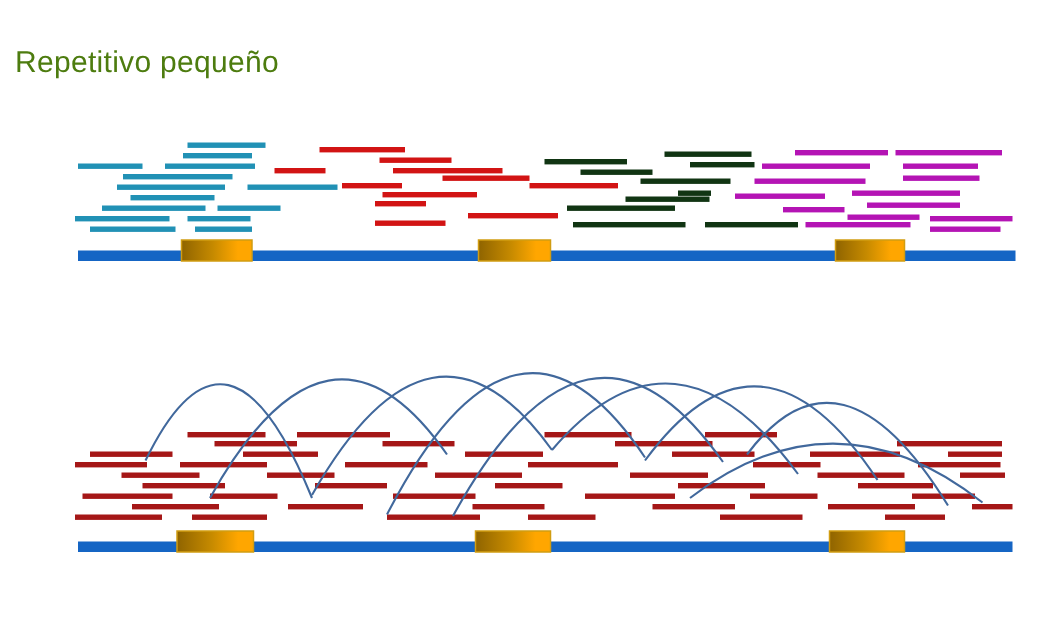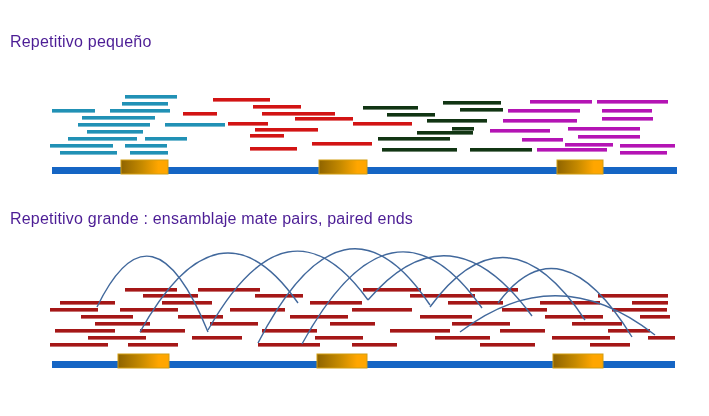--- a/index.html
+++ b/index.html
@@ -1,29 +1,28 @@
 <!DOCTYPE html>
 <html><head>
 <meta charset="utf-8">
 <style>
   html,body{margin:0;padding:0;background:#ffffff;}
   #stage{position:relative;width:709px;height:416px;background:#ffffff;overflow:hidden;
          font-family:"Liberation Sans", sans-serif;}
-  .sec-title{position:absolute;left:10px;font-size:16px;line-height:22px;color:#4c1d95;
+  .sec-title{position:absolute;left:10px;font-size:20px;line-height:22px;color:#4d7c0f;
              white-space:nowrap;letter-spacing:0.2px;}
   #title-1{top:31px;}
   #title-2{top:208px;}
   #diagram-svg{position:absolute;left:0;top:0;}
 </style>
 </head>
 <body>
 
 <div id="stage">
   <div class="sec-title" id="title-1">Repetitivo pequeño</div>
-  <div class="sec-title" id="title-2">Repetitivo grande : ensamblaje mate pairs, paired ends</div>
   <svg id="diagram-svg" width="709" height="416" viewBox="0 0 709 416">
       <defs>
         <linearGradient id="repGrad" x1="0" y1="0" x2="1" y2="0">
           <stop offset="0" stop-color="#8f6400"></stop>
           <stop offset="0.45" stop-color="#c68a00"></stop>
           <stop offset="0.8" stop-color="#ffa600"></stop>
           <stop offset="1" stop-color="#ffa600"></stop>
         </linearGradient>
       </defs>
       <rect x="52" y="167" width="625" height="7" fill="#1565c4"></rect>

